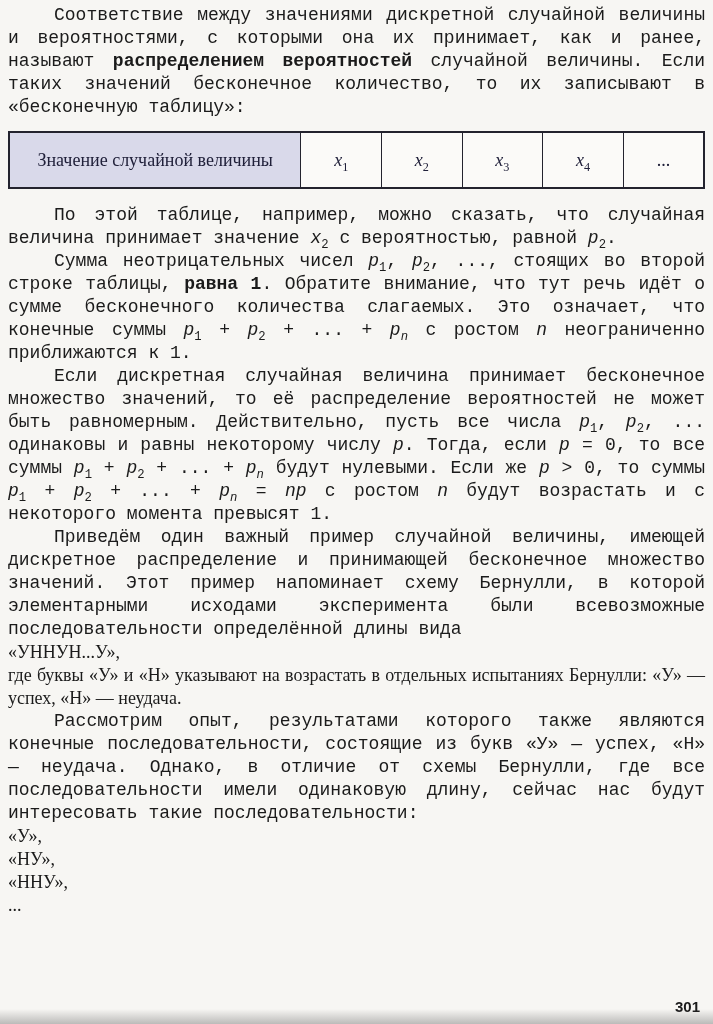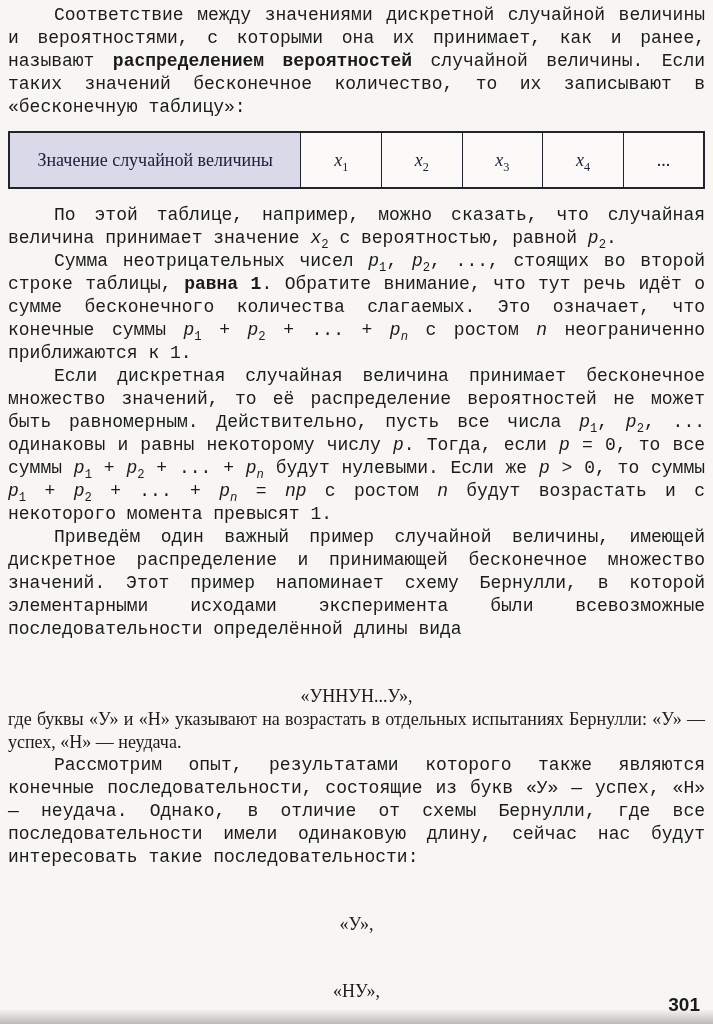--- a/index.html
+++ b/index.html
@@ -17,21 +17,21 @@
     color: var(--text, #1b1b1b);
     overflow: hidden;
   }
   .para {
     margin: 0;
     font-size: 18px;
     line-height: 23px;
   }
   .justify { text-align: justify; }
   .indent  { text-indent: 46px; font-family: Liberation Mono, monospace; }
-  .center  { text-align: center; text-indent: 0; margin-top: 44px; }
+  .center  { text-align: left; text-indent: 0; }
   b { font-weight: bold; }
   i { font-style: italic; }
   sub { font-size: 68%; line-height: 0; }
   sub.it { font-style: italic; }
 
   table.prob-table {
     width: 100%;
     border-collapse: collapse;
     margin: 12px 0 15px 0;
     border: 2px solid var(--table-border, #23232e);
@@ -56,21 +56,21 @@
   }
 
   .footer {
     position: absolute;
     right: 13px;
     bottom: 8px;
   }
   .page-num {
     font-family: "Liberation Sans", "DejaVu Sans", sans-serif;
     font-weight: bold;
-    font-size: 19px;
+    font-size: 15px;
     color: var(--text, #1b1b1b);
   }
   .bottom-shade {
     position: absolute;
     left: 0; right: 0; bottom: 0;
     height: 15px;
     background: linear-gradient(to bottom, rgba(90,90,90,0), rgba(90,90,90,0.38));
     pointer-events: none;
   }
 </style>

